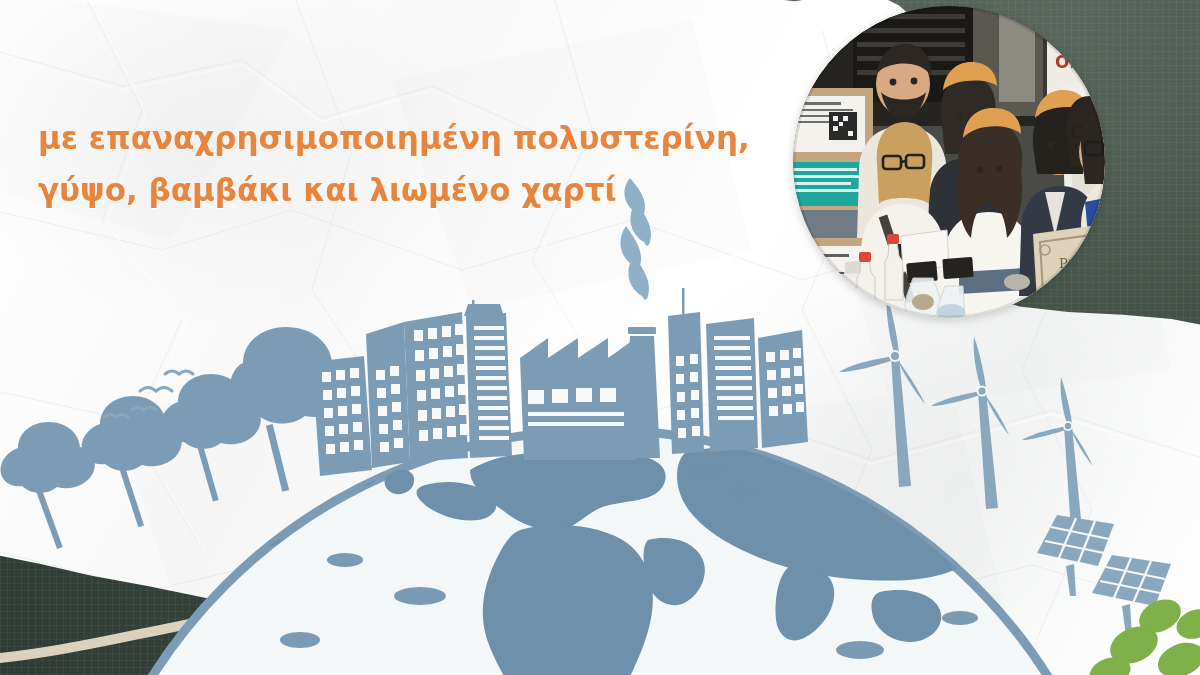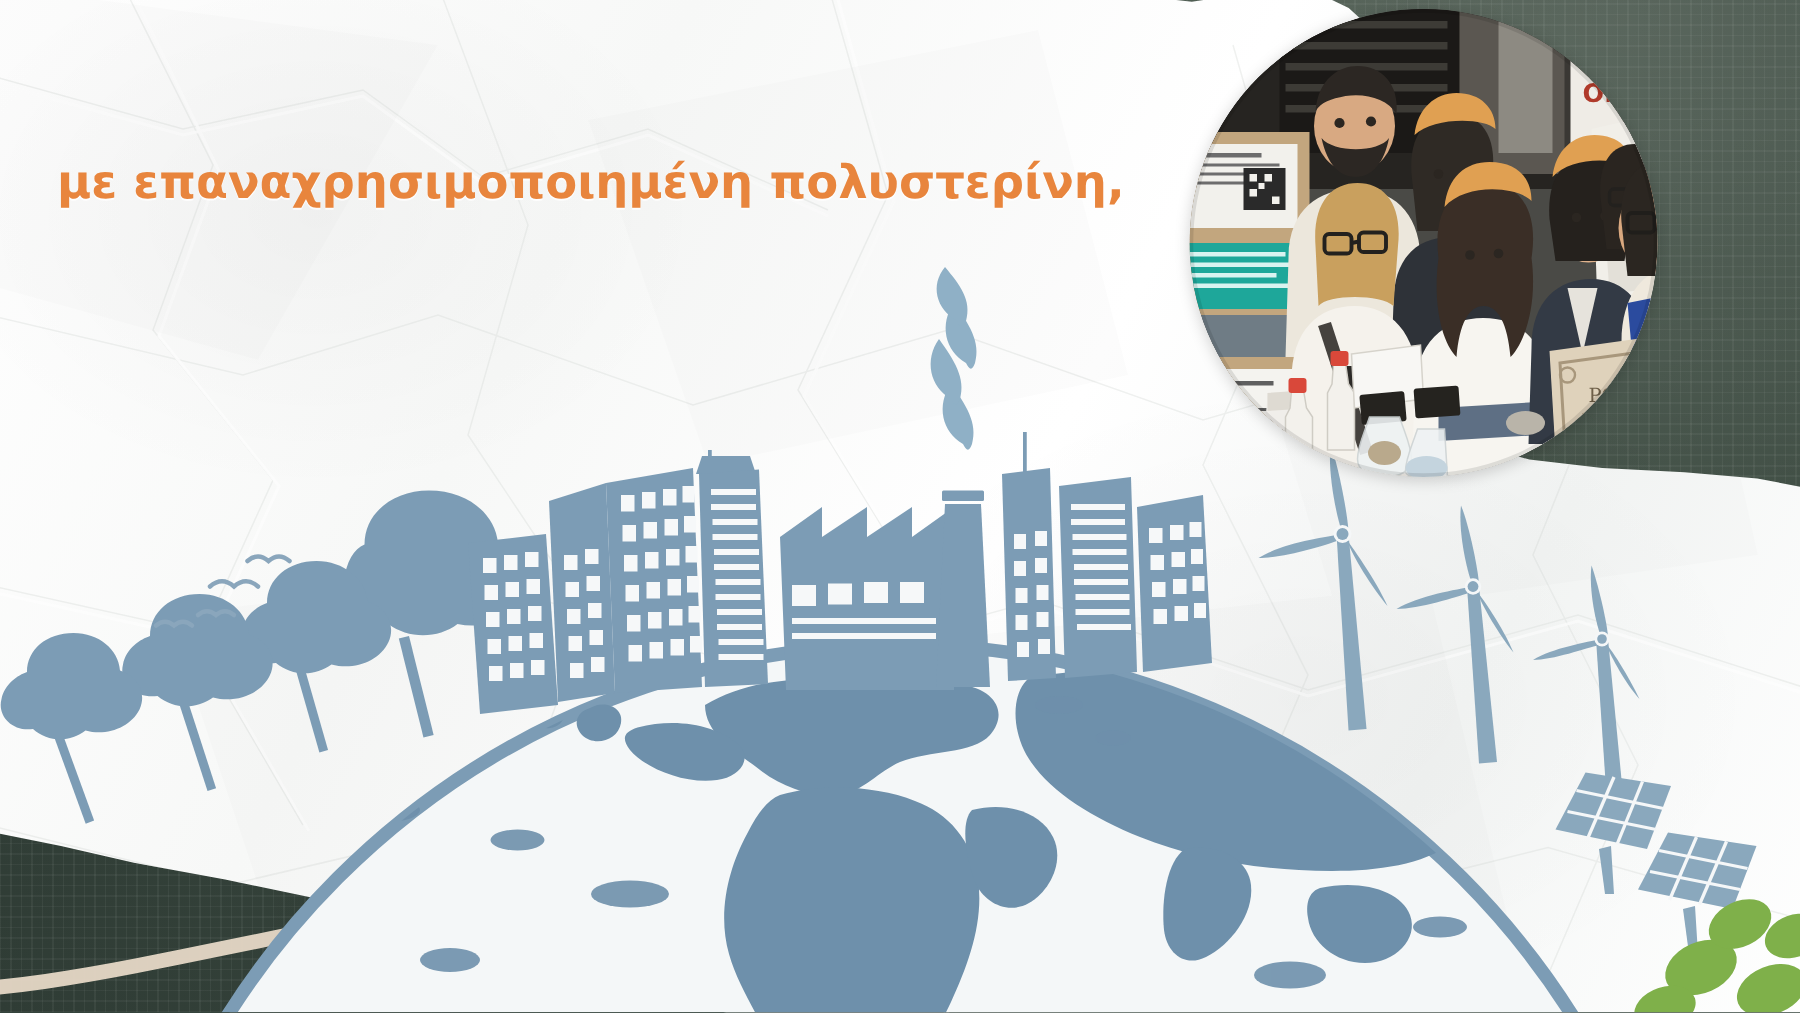--- a/index.html
+++ b/index.html
@@ -80,21 +80,21 @@
     position:absolute;left:38px;top:28px;
     font-family:"DejaVu Sans",sans-serif;
     font-weight:700;
     font-size:40px;
     letter-spacing:.4px;
     color:#2f6189;
     text-shadow:0 1px 0 rgba(255,255,255,.85);
     white-space:nowrap;
   }
   .subtitle{
-    position:absolute;left:38px;top:96px;
+    position:absolute;left:38px;top:112px;
     font-family:"DejaVu Sans",sans-serif;
     font-weight:700;
     font-size:31px;
     line-height:52px;
     color:#e8853d;
     text-shadow:0 1px 0 rgba(255,255,255,.8);
     white-space:nowrap;
   }
   .subtitle span{display:block;}
 </style>
@@ -643,15 +643,16 @@
         </g>
 
         <circle cx="156" cy="156" r="156" fill="none" stroke="rgba(0,0,0,.10)" stroke-width="5"></circle>
       </g>
     </svg>
   </div>
 
 
   <div class="subtitle">
     <span>με επαναχρησιμοποιημένη πολυστερίνη,</span>
+    <span>γύψο, βαμβάκι και λιωμένο χαρτί</span>
   </div>
 
 </div>
 
 </body></html>

